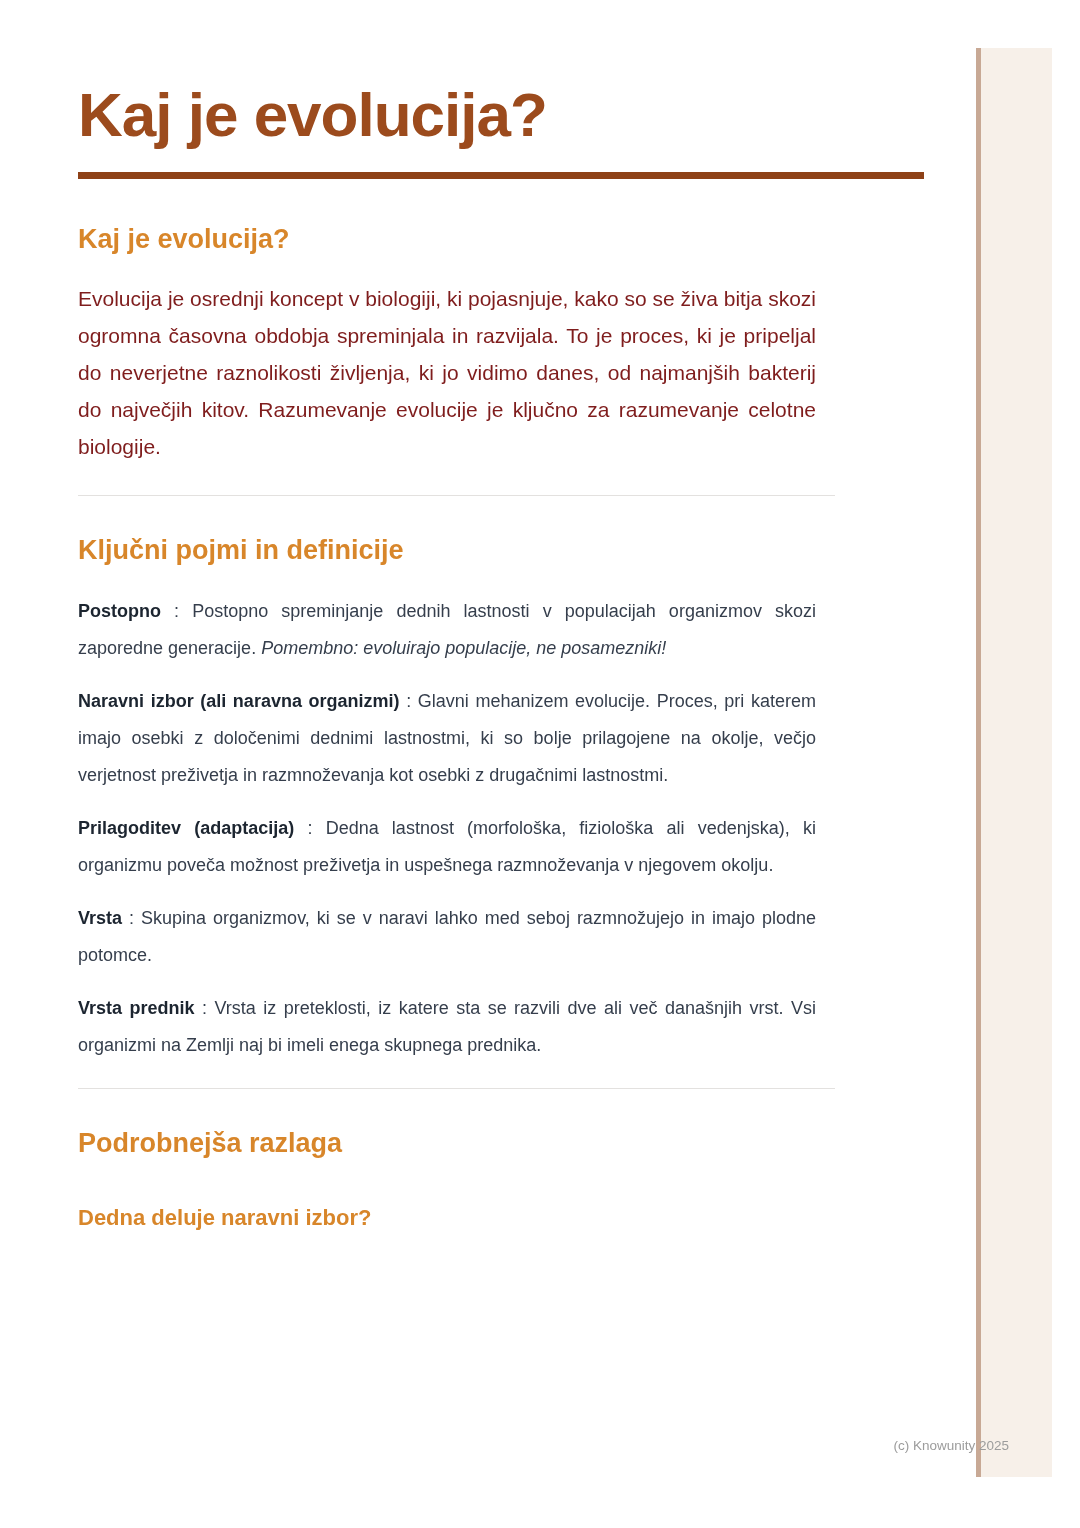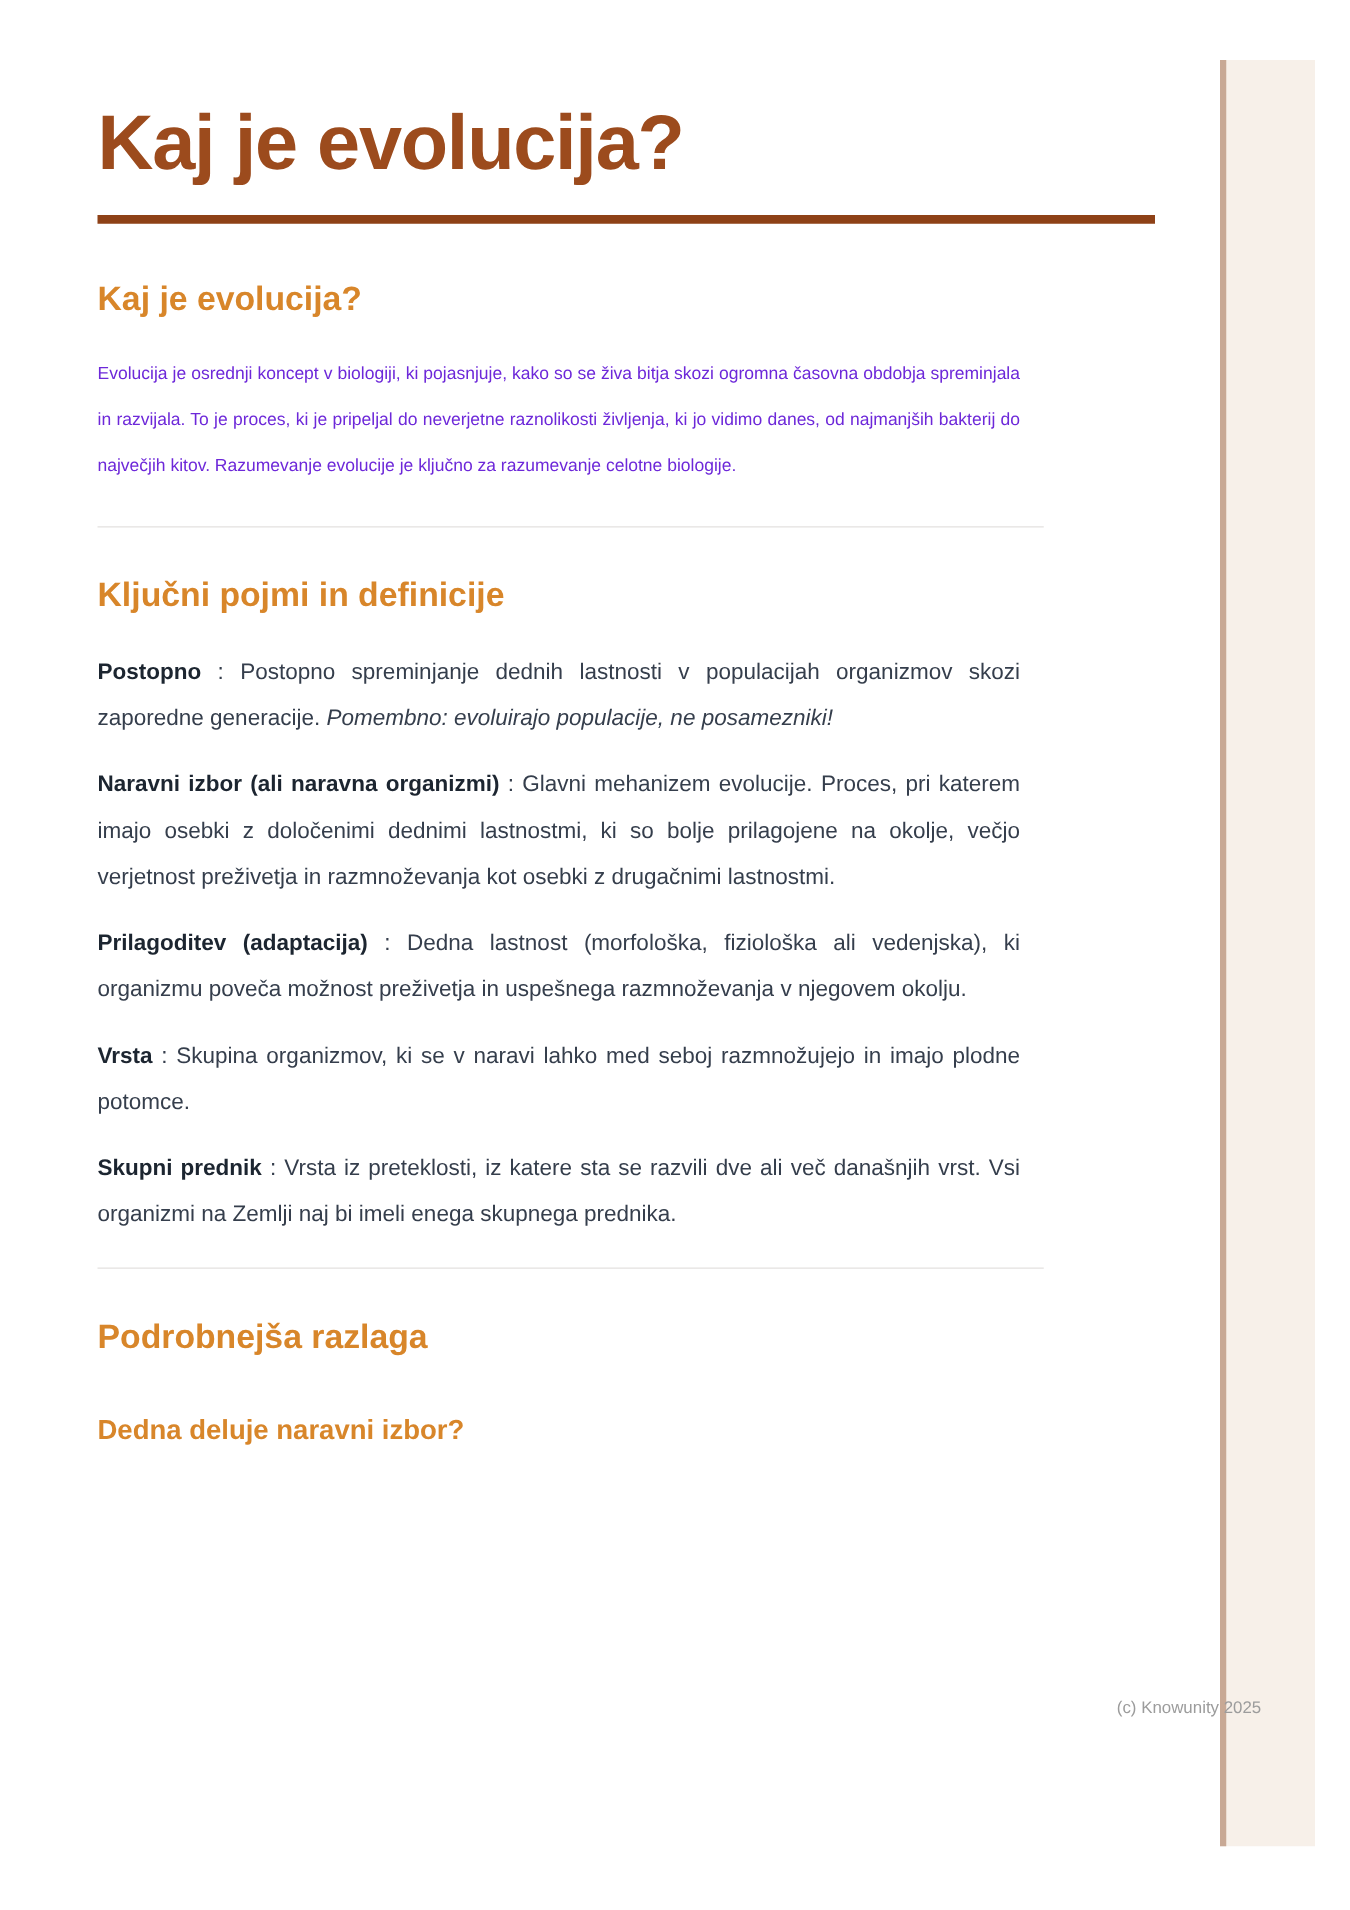--- a/index.html
+++ b/index.html
@@ -58,23 +58,23 @@
   h2.after-divider { margin-top: 38px; }
   h3.subsection-heading {
     margin: 44px 0 0 0;
     font-size: 22px;
     line-height: 27px;
     font-weight: 700;
     color: #d8862a;
   }
   p.body-text {
     margin: 24px 0 0 0;
-    font-size: 14px;
+    font-size: 21px;
     line-height: 37px;
-    color: #6d28d9;
+    color: #7f1d1d;
     text-align: justify;
   }
   .definitions { margin-top: 26px; }
   p.definition {
     margin: 0 0 16px 0;
     font-size: 18px;
     line-height: 37px;
     color: #353e4c;
     text-align: justify;
   }
@@ -85,21 +85,21 @@
   p.definition .italic { font-style: italic; }
   .divider {
     width: 757px;
     border: none;
     border-top: 1px solid #e3e1df;
     margin: 30px 0 0 0;
   }
   .divider.second { margin-top: 24px; }
   .copyright {
     position: absolute;
-    top: 1358px;
+    top: 1438px;
     right: 71px;
     font-size: 13.5px;
     color: #9c9c9c;
     z-index: 3;
   }
 </style>
 </head>
 <body>
 
 <div class="page">
@@ -122,21 +122,21 @@
 
       <p class="definition"><span class="term">Postopno</span><span> : Postopno spreminjanje dednih lastnosti v populacijah organizmov skozi zaporedne generacije. </span><span class="italic">Pomembno: evoluirajo populacije, ne posamezniki!</span></p>
 
       <p class="definition"><span class="term">Naravni izbor (ali naravna organizmi)</span><span> : Glavni mehanizem evolucije. Proces, pri katerem imajo osebki z določenimi dednimi lastnostmi, ki so bolje prilagojene na okolje, večjo verjetnost preživetja in razmnoževanja kot osebki z drugačnimi lastnostmi.</span></p>
 
       <p class="definition"><span class="term">Prilagoditev (adaptacija)</span><span> : Dedna lastnost (morfološka, fiziološka ali vedenjska), ki organizmu poveča možnost preživetja in uspešnega razmnoževanja v njegovem okolju.</span></p>
 
 
       <p class="definition"><span class="term">Vrsta</span><span> : Skupina organizmov, ki se v naravi lahko med seboj razmnožujejo in imajo plodne potomce.</span></p>
 
-      <p class="definition"><span class="term">Skupni prednik</span><span> : Vrsta iz preteklosti, iz katere sta se razvili dve ali več današnjih vrst. Vsi organizmi na Zemlji naj bi imeli enega skupnega prednika.</span></p>
+      <p class="definition"><span class="term">Vrsta prednik</span><span> : Vrsta iz preteklosti, iz katere sta se razvili dve ali več današnjih vrst. Vsi organizmi na Zemlji naj bi imeli enega skupnega prednika.</span></p>
 
     </div>
 
     <hr class="divider second">
 
     <h2 class="section-heading after-divider">Podrobnejša razlaga</h2>
 
     <h3 class="subsection-heading">Dedna deluje naravni izbor?</h3>
 
   </div>

